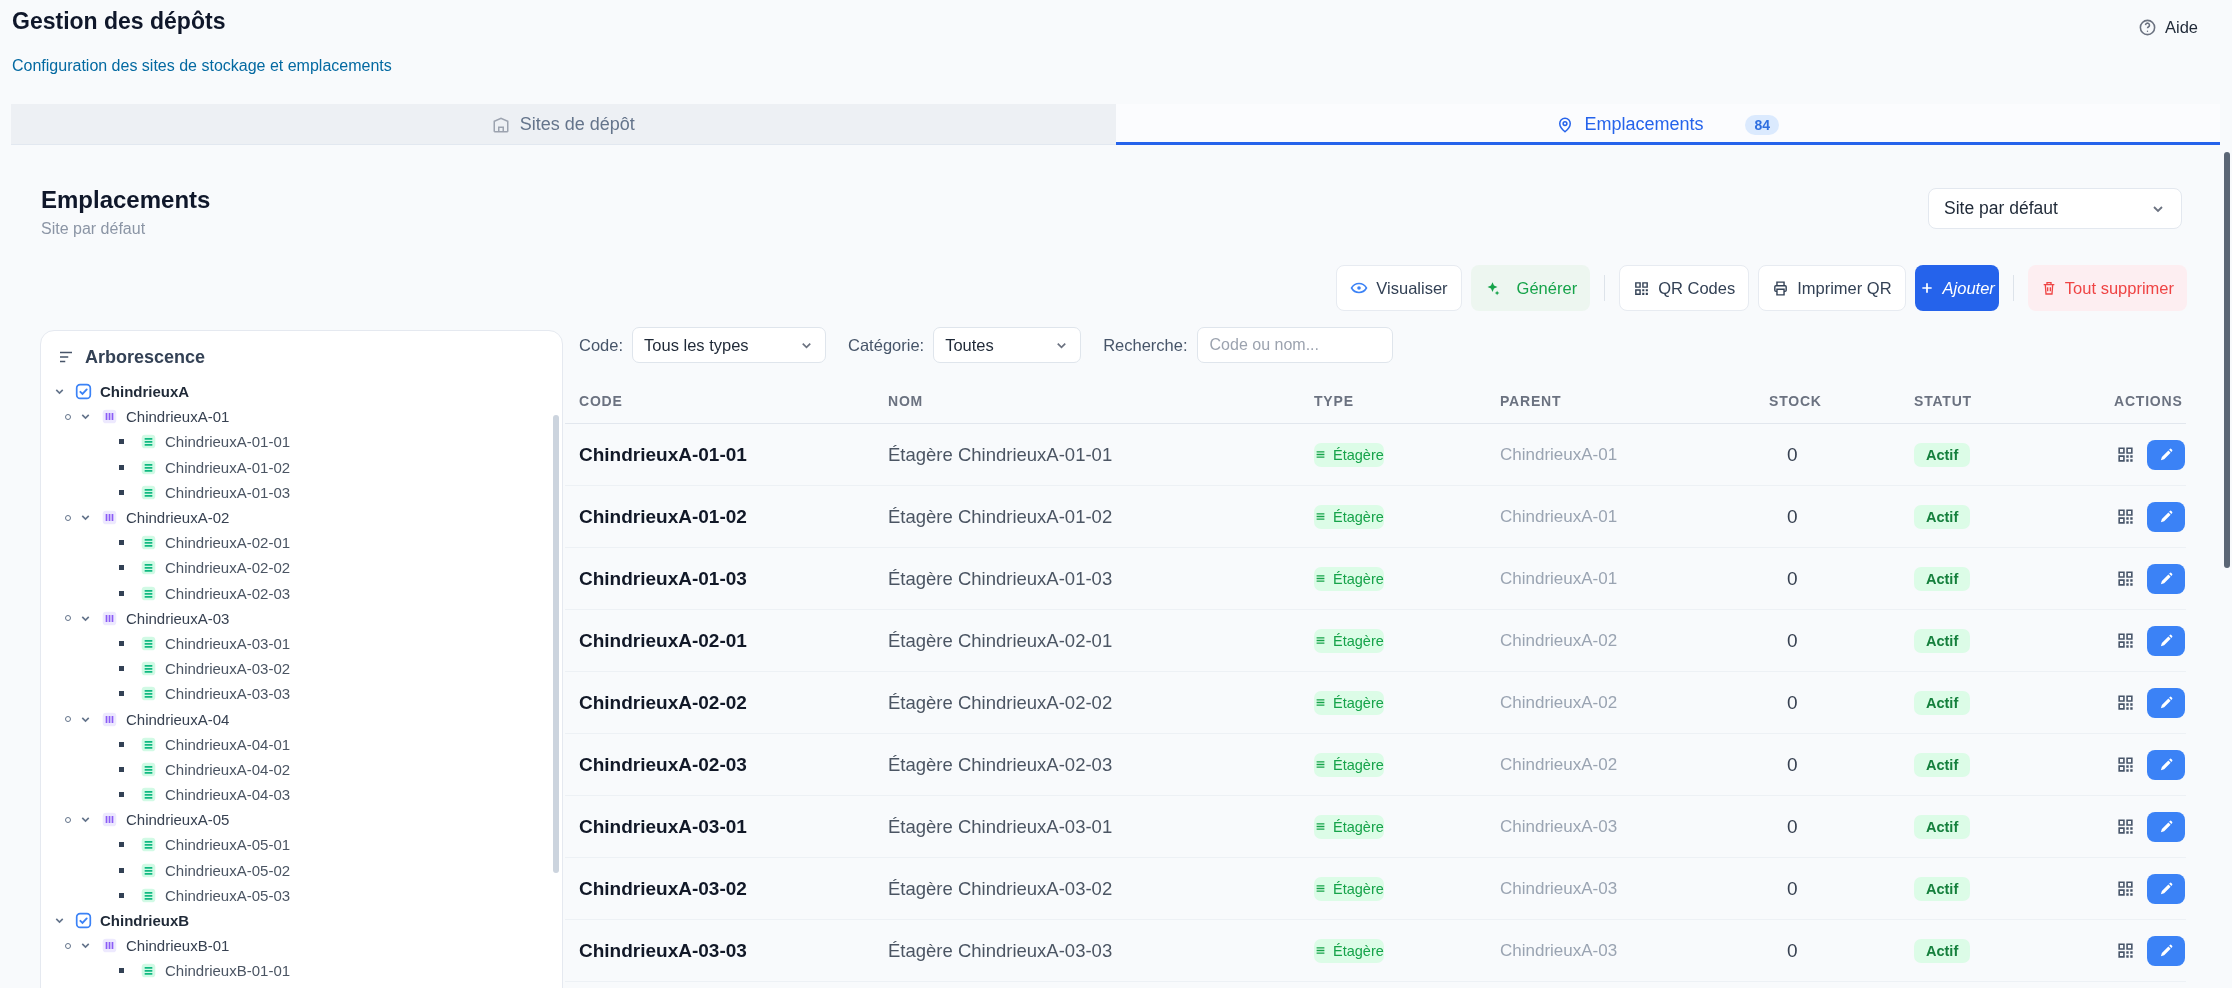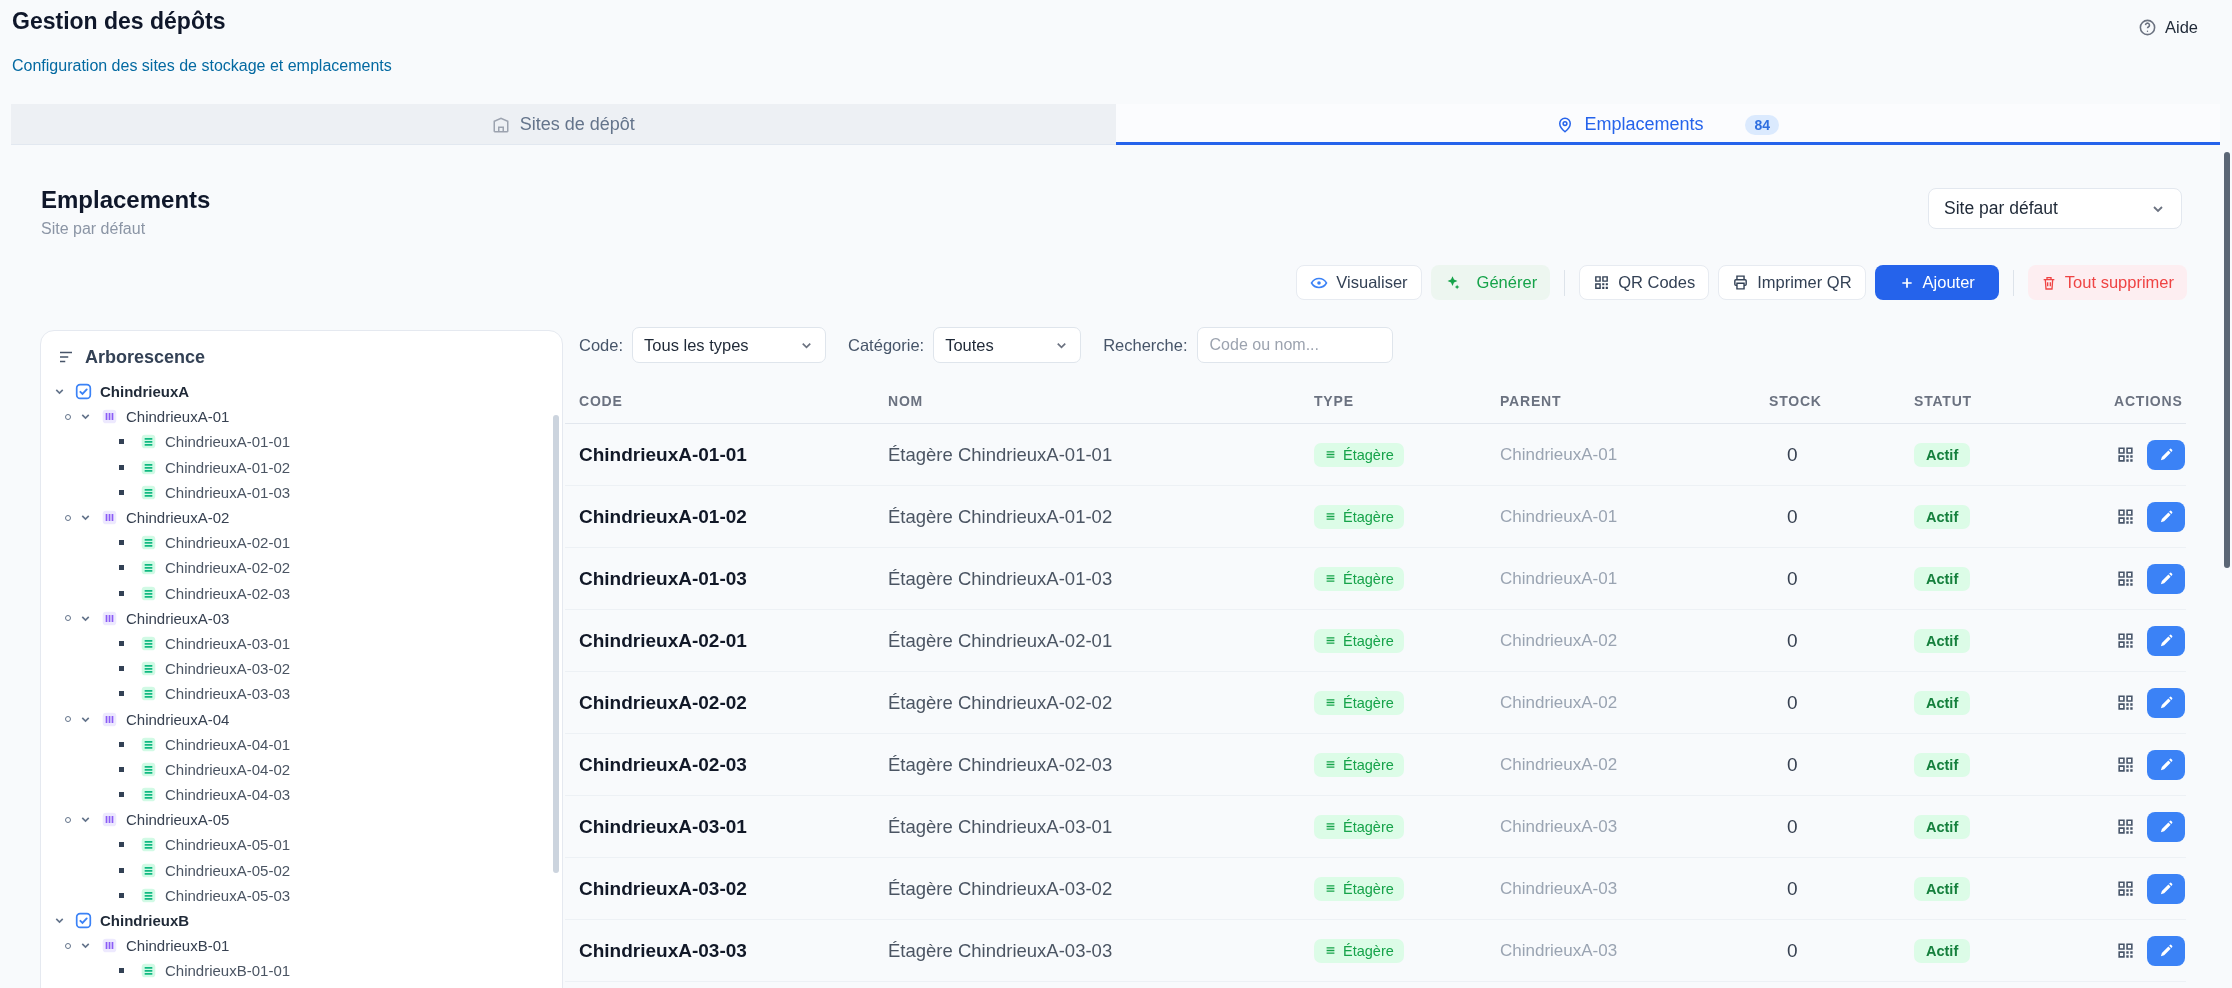--- a/index.html
+++ b/index.html
@@ -36,27 +36,27 @@
   .sec-sub   { position:absolute; left:41px; top:220px; font-size:16px; color:#8b95a5; }
 
   .site-select { position:absolute; right:50px; top:188px; width:254px; height:41px;
                  background:#fff; border:1px solid #e3e8ef; border-radius:8px;
                  display:flex; align-items:center; justify-content:space-between;
                  padding:0 15px; font-size:17.5px; color:#1f2937; cursor:pointer; }
   .site-select svg { color:#6b7280; }
 
   
   .toolbar { position:absolute; right:45px; top:265px; display:flex; align-items:center; gap:9px; }
-  .btn { height:35px; display:inline-flex; align-items:center; gap:8px; padding:0 13px;
+  .btn { height:46px; display:inline-flex; align-items:center; gap:8px; padding:0 13px;
          border-radius:8px; font-size:16.5px; font-family:inherit; cursor:pointer; border:none; }
   .btn-ghost { background:#ffffff; border:1px solid #e7ebf1; color:#334155; }
   .btn-ghost .i-eye { color:#3b82f6; }
   .btn-ghost .i-dark { color:#334155; }
   .btn-generer { background:#edf6f0; color:#16a34a; font-weight:500;gap:16px; }
-  .btn-primary { background:#2563eb; color:#fff; font-weight:500; padding:0 24px; }
+  .btn-primary { background:#2563eb; color:#fff; font-weight:500; padding:0 4px;font-style:italic; }
   .btn-danger  { background:#fdeef1; color:#ef4444; font-weight:500; }
   .vdiv { width:1px; height:26px; background:#dde3ea; margin:0 5px; }
 
   
   .tree-panel { position:absolute; left:40px; top:330px; width:523px; height:700px;
                 background:#fff; border:1px solid #e5e9f0; border-radius:14px; }
   .tree-head { display:flex; align-items:center; gap:10px; padding:14px 16px 10px 16px; height:48px; }
   .tree-head svg { color:#475569; }
   .tree-title { font-size:18px; font-weight:600; color:#334155; }
   .tree-body { position:relative; padding:0 10px 0 0; overflow:hidden; }
@@ -91,21 +91,21 @@
   
   .tgrid { display:grid; grid-template-columns:323px 426px 186px 269px 145px 200px 1fr; align-items:center; }
   .thead { margin-top:30px; padding-bottom:14px; border-bottom:1px solid #e2e7ee;
            color:#6b7280; font-size:14px; font-weight:600; letter-spacing:0.8px; }
   .th:first-child { padding-left:14px; }
   .th-actions { text-align:right; padding-right:4px; }
   .trow { height:62px; border-bottom:1px solid #edf1f5; }
   .td-code { padding-left:14px; font-size:19px; font-weight:700; color:#111827; }
   .td-nom { font-size:18.5px; color:#4b5563; }
   .badge-type { display:inline-flex; align-items:center; gap:6px; background:#dcfce7; color:#16a34a;
-                border-radius:7px; padding:4px 10px; font-size:14.5px; font-weight:500; }
+                border-radius:7px; padding:4px 0; font-size:14.5px; font-weight:500; }
   .td-parent { font-size:17px; color:#9aa4b2; }
   .td-stock { padding-left:18px; font-size:19px; color:#374151; }
   .badge-statut { display:inline-block; background:#dcfce7; color:#15803d; border-radius:7px;
                   padding:4px 12px; font-size:14.5px; font-weight:600; }
   .td-actions { display:flex; justify-content:flex-end; align-items:center; gap:10px; padding-right:2px; }
   .qr-btn { background:transparent; border:none; color:#475569; cursor:pointer; display:flex; padding:2px; }
   .edit-btn { width:38px; height:30px; background:#3b82f6; border:none; border-radius:8px;
               color:#fff; cursor:pointer; display:flex; align-items:center; justify-content:center; }
 
   

